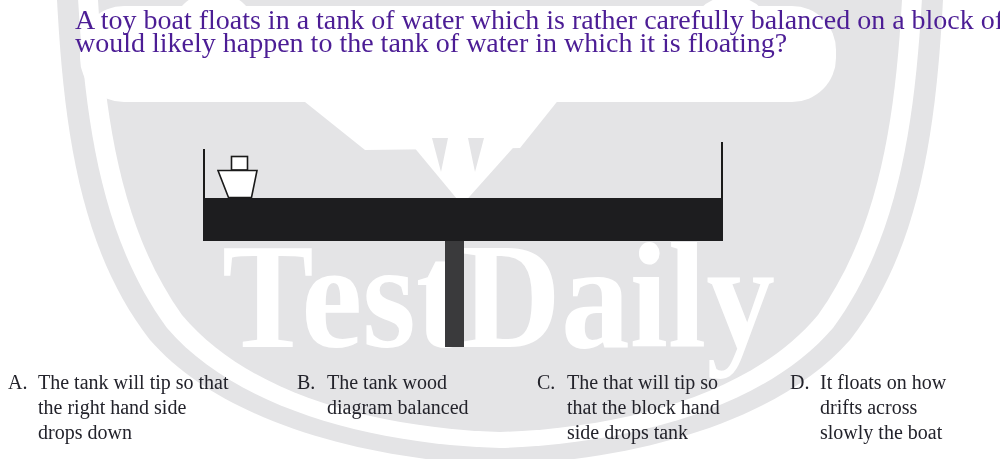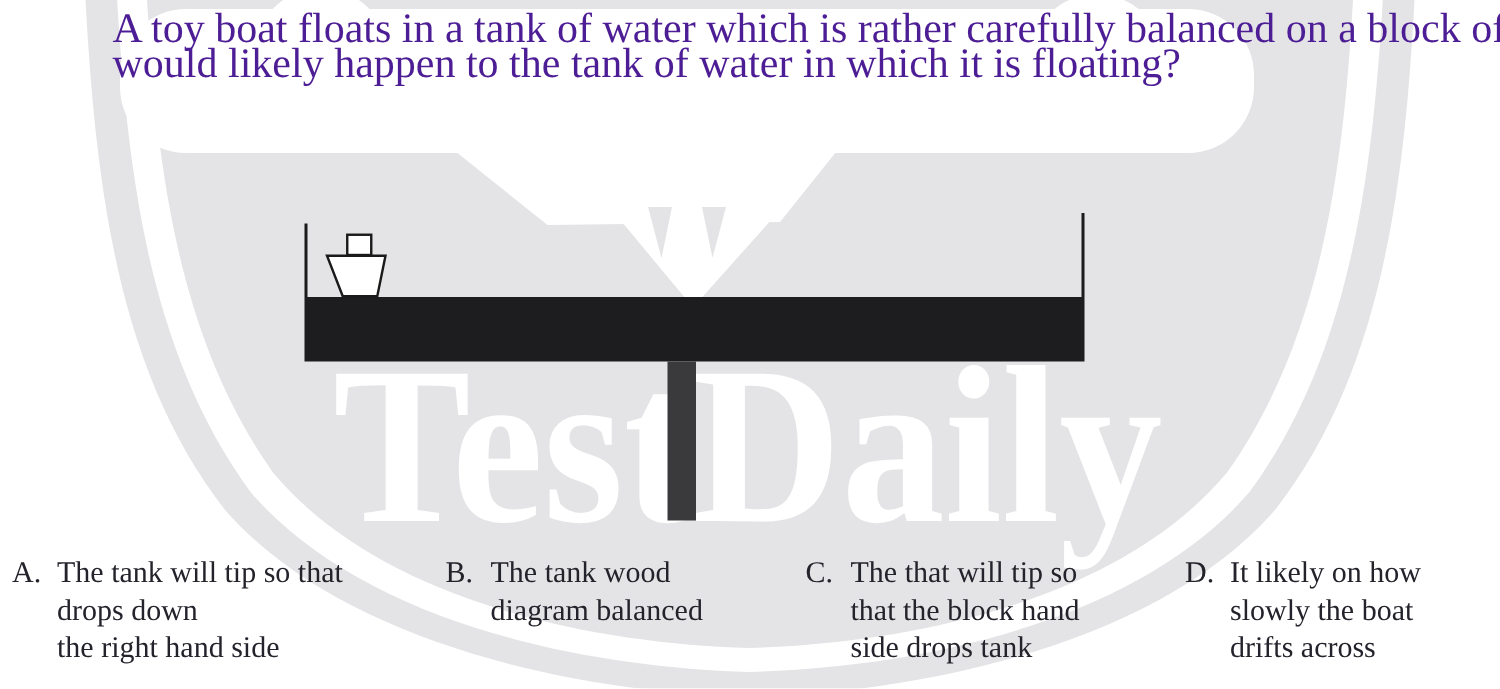--- a/index.html
+++ b/index.html
@@ -65,42 +65,42 @@
     <rect x="445" y="241" width="19" height="106" fill="#3a3a3c"></rect>
     <rect x="231.5" y="156.5" width="16" height="13.5" fill="#ffffff" stroke-width="1.6" stroke="#1a1a1a"></rect>
     <polygon points="218,170.5 257,170.5 251.5,197.5 228.5,197.5" fill="#ffffff" stroke-width="1.6" stroke="#1a1a1a"></polygon>
   </svg>
 
   <div class="choices">
     <div class="choice choice-a">
       <span class="letter">A.</span>
       <div class="lines">
         <div>The tank will tip so that</div>
+        <div>the right hand side</div>
         <div>drops down</div>
-        <div>the right hand side</div>
       </div>
     </div>
     <div class="choice choice-b">
       <span class="letter">B.</span>
       <div class="lines">
         <div>The tank wood</div>
         <div>diagram balanced</div>
       </div>
     </div>
     <div class="choice choice-c">
       <span class="letter">C.</span>
       <div class="lines">
         <div>The that will tip so</div>
         <div>that the block hand</div>
         <div>side drops tank</div>
       </div>
     </div>
     <div class="choice choice-d">
       <span class="letter">D.</span>
       <div class="lines">
-        <div>It likely on how</div>
+        <div>It floats on how</div>
+        <div>drifts across</div>
         <div>slowly the boat</div>
-        <div>drifts across</div>
       </div>
     </div>
   </div>
 
 </div>
 
 </body></html>

